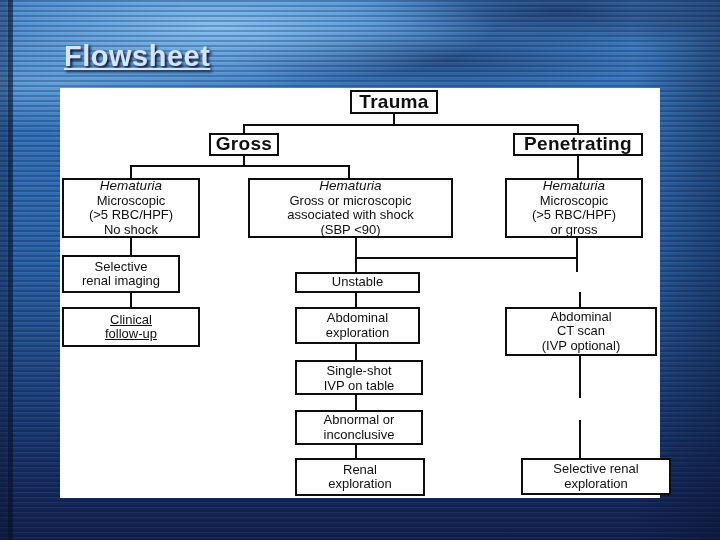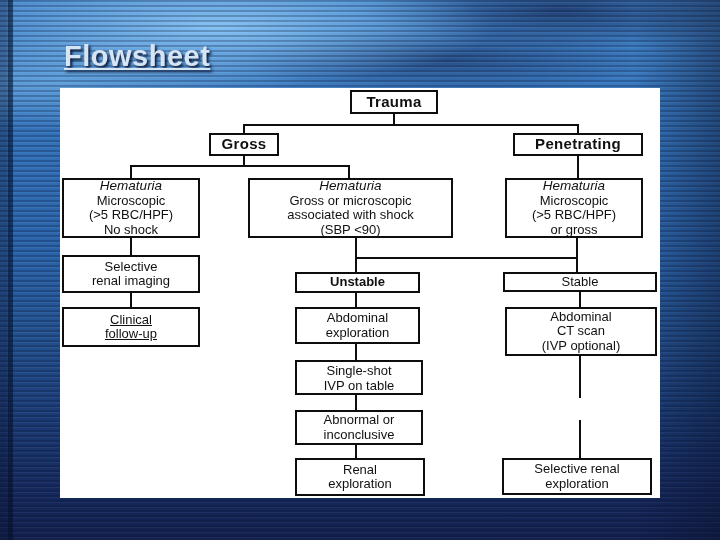--- a/index.html
+++ b/index.html
@@ -29,41 +29,41 @@
   .title{
     position:absolute;left:64px;top:40px;font-size:29px;font-weight:bold;
     color:#d6e5f5;letter-spacing:0.5px;text-shadow:2px 2px 3px #0a1530;z-index:3;text-decoration:underline;
   }
   .panel{position:absolute;left:60px;top:88px;width:600px;height:410px;background:#ffffff;z-index:2;}
   .node{
     position:absolute;box-sizing:border-box;border:2px solid #0d0d0d;background:#fff;
     display:flex;flex-direction:column;align-items:center;justify-content:center;
     text-align:center;color:#111;font-size:13px;line-height:14.5px;white-space:pre-line;
   }
-  .node.top3{font-weight:bold;font-size:15px;letter-spacing:0.3px;}
+  .node.top3{font-weight:bold;font-size:19px;letter-spacing:0.3px;}
   .node .it{font-style:italic;font-size:13.5px;}
   .line{position:absolute;background:#0d0d0d;}
   
   #n-trauma{left:290px;top:2px;width:88px;height:24px;}
   #n-blunt{left:149px;top:45px;width:70px;height:23px;}
   #n-penetrating{left:453px;top:45px;width:130px;height:23px;}
   #n-hem-left{left:2px;top:90px;width:138px;height:60px;}
   #n-hem-center{left:188px;top:90px;width:205px;height:60px;}
   #n-hem-right{left:445px;top:90px;width:138px;height:60px;}
-  #n-sel-imaging{left:2px;top:167px;width:138px;height:38px;}
+  #n-sel-imaging{left:2px;top:167px;width:118px;height:38px;}
   #n-clinical{left:2px;top:219px;width:138px;height:40px;text-decoration:underline;}
-  #n-unstable{left:235px;top:184px;width:125px;height:21px;font-weight:bold;}
+  #n-unstable{left:235px;top:184px;width:125px;height:21px;}
   #n-abd-exp{left:235px;top:219px;width:125px;height:37px;}
   #n-stable{left:443px;top:184px;width:154px;height:20px;}
   #n-ct{left:445px;top:219px;width:152px;height:49px;}
   #n-ivp{left:235px;top:272px;width:128px;height:35px;justify-content:flex-end;}
   #n-abnormal{left:235px;top:322px;width:128px;height:35px;}
   #n-renal-exp{left:235px;top:370px;width:130px;height:38px;}
   #n-grades{left:447px;top:310px;width:150px;height:22px;}
-  #n-sel-renal-exp{left:442px;top:370px;width:150px;height:37px;}
+  #n-sel-renal-exp{left:461px;top:370px;width:150px;height:37px;}
 </style>
 </head>
 <body>
 
 <div class="slide">
   <div class="left-band"></div>
   <div class="title">Flowsheet</div>
 
   <div class="panel">
 
@@ -127,23 +127,20 @@
 follow-up</span>
     </div>
 
     <div class="node" id="n-unstable">
       <span>Unstable</span>
     </div>
     <div class="node" id="n-abd-exp">
       <span>Abdominal
 exploration</span>
     </div>
-    <div class="node" id="n-stable">
-      <span>Stable</span>
-    </div>
     <div class="node" id="n-ct">
       <span>Abdominal
 CT scan
 (IVP optional)</span>
     </div>
     <div class="node" id="n-ivp">
       <span>Single-shot
 IVP on table</span>
     </div>
     <div class="node" id="n-abnormal">

